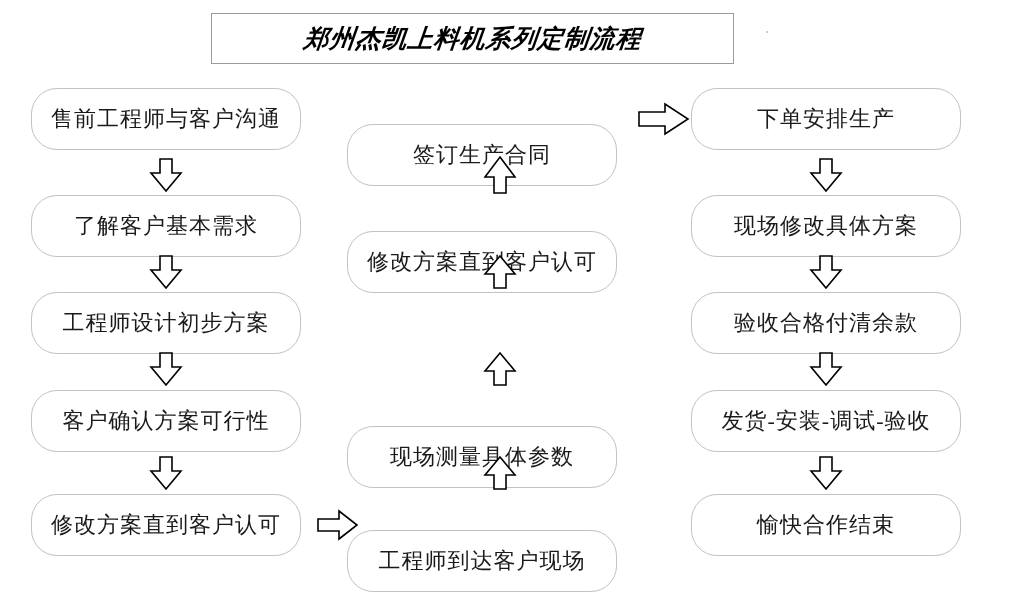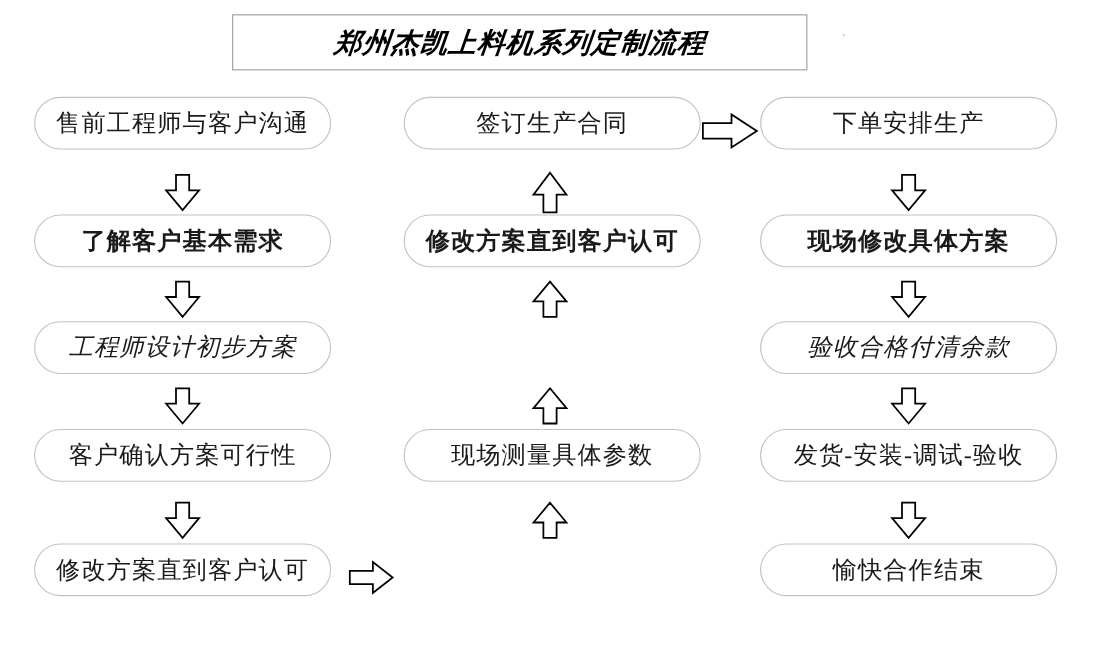--- a/index.html
+++ b/index.html
@@ -61,36 +61,36 @@
   
   .node {
     position: absolute;
     box-sizing: border-box;
     border: 1px solid #c2c2c2;
     border-radius: 26px;
     background: #ffffff;
     display: flex;
     align-items: center;
     justify-content: center;
-    height: 48px;
+    height: 62px;
   }
   .node-label {
     font-family: "Liberation Serif", "DejaVu Serif", serif;
     font-size: 22px;
     color: #1a1a1a;
     white-space: nowrap;
     letter-spacing: 1px;
   }
   .node.col-left   { left: 31px;  width: 270px; }
-  .node.col-mid    { left: 367px; width: 270px; }
+  .node.col-mid    { left: 347px; width: 270px; margin-top: 36px; }
   .node.col-right  { left: 691px; width: 270px; }
 
   .r1 { top: 88px;  }
-  .r2 { top: 195px; font-weight: bold; }
-  .r3 { top: 292px; font-style: italic; }
+  .r2 { top: 195px; }
+  .r3 { top: 292px; }
   .r4 { top: 390px; }
   .r5 { top: 494px; }
 
   
   .arrow {
     position: absolute;
   }
   .arrow svg { display: block; overflow: visible; }
   .arrow svg polygon {
     fill: #ffffff;
@@ -127,20 +127,23 @@
 
   <div class="node col-mid r1">
     <span class="node-label">签订生产合同</span>
   </div>
   <div class="node col-mid r2">
     <span class="node-label">修改方案直到客户认可</span>
   </div>
   <div class="node col-mid r4">
     <span class="node-label">现场测量具体参数</span>
   </div>
+  <div class="node col-mid r5">
+    <span class="node-label">工程师到达客户现场</span>
+  </div>
 
   <div class="node col-right r1">
     <span class="node-label">下单安排生产</span>
   </div>
   <div class="node col-right r2">
     <span class="node-label">现场修改具体方案</span>
   </div>
   <div class="node col-right r3">
     <span class="node-label">验收合格付清余款</span>
   </div>

